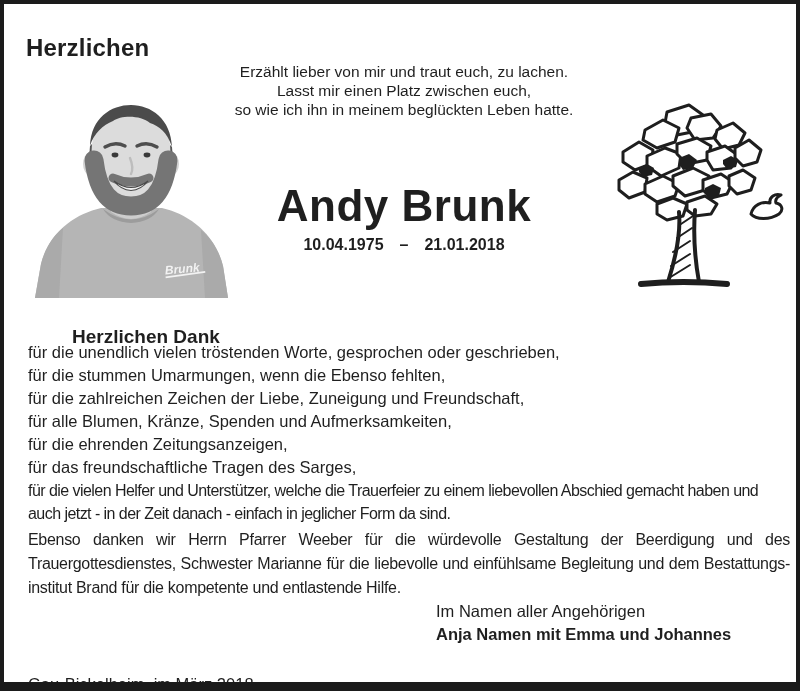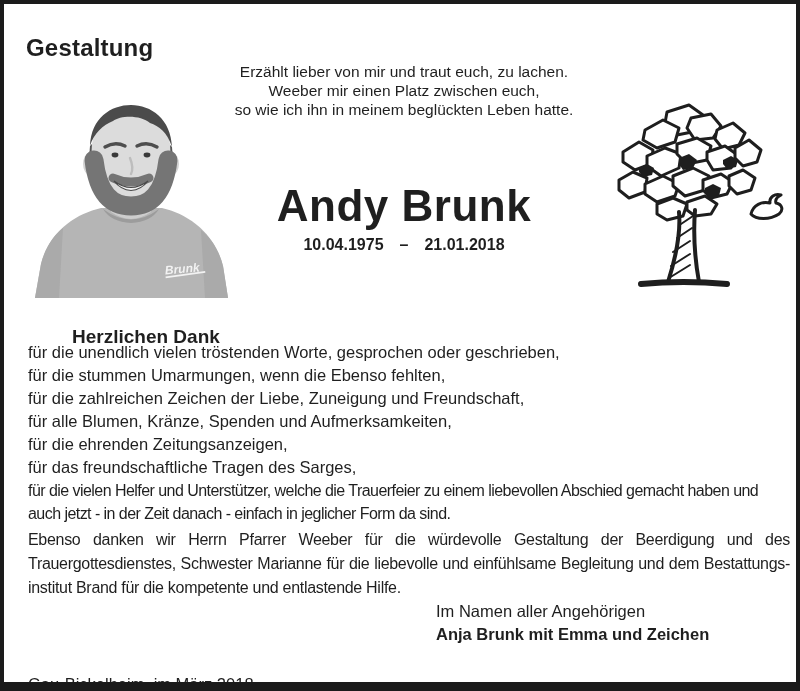--- a/index.html
+++ b/index.html
@@ -57,25 +57,25 @@
   .jline{text-align:justify;text-align-last:justify;white-space:normal;}
   .in-namen{position:absolute;left:432px;top:598px;font-size:16.5px;}
   .family{position:absolute;left:432px;top:621px;font-size:16.5px;font-weight:bold;}
   .place{position:absolute;left:24px;top:654px;font-size:16.5px;margin-top:17px;}
 </style>
 </head>
 <body>
 
 <div class="page">
 
-  <h1 class="title">Gestaltung</h1>
+  <h1 class="title">Herzlichen</h1>
 
   <div class="poem">
     <div>Erzählt lieber von mir und traut euch, zu lachen.</div>
-    <div>Weeber mir einen Platz zwischen euch,</div>
+    <div>Lasst mir einen Platz zwischen euch,</div>
     <div>so wie ich ihn in meinem beglückten Leben hatte.</div>
   </div>
 
   <svg class="portrait" viewBox="0 0 205 196" aria-hidden="true">
 
     <path d="M6 196 L12 162 C20 130 46 112 72 106 L133 106 C160 112 186 132 194 164 L199 196 Z" fill="#b5b5b5"></path>
     <path d="M6 196 L12 162 C16 146 24 134 34 126 L30 196 Z" fill="#aaaaaa"></path>
     <path d="M199 196 L194 164 C190 148 182 136 172 128 L176 196 Z" fill="#aaaaaa"></path>
 
     <path d="M74 107 Q102 128 130 107 Q122 120 102 121 Q82 120 74 107 Z" fill="#9c9c9c"></path>
@@ -172,18 +172,18 @@
     <div class="line condensed">auch jetzt -  in der Zeit danach -  einfach in jeglicher Form da sind.</div>
   </div>
 
   <div class="closing-par">
     <div class="jline">Ebenso danken wir Herrn Pfarrer Weeber für die würdevolle Gestaltung  der Beerdigung und des</div>
     <div class="jline">Trauergottesdienstes, Schwester Marianne für die liebevolle und einfühlsame Begleitung und dem Bestattungs-</div>
     <div>institut Brand für die kompetente und entlastende Hilfe.</div>
   </div>
 
   <div class="in-namen">Im Namen aller Angehörigen</div>
-  <div class="family">Anja Brunk mit Emma und Zeichen</div>
+  <div class="family">Anja Namen mit Emma und Johannes</div>
 
   <div class="place">Gau-Bickelheim, im März 2018</div>
 
   <div class="bottom-bar"></div>
 </div>
 
 </body></html>

